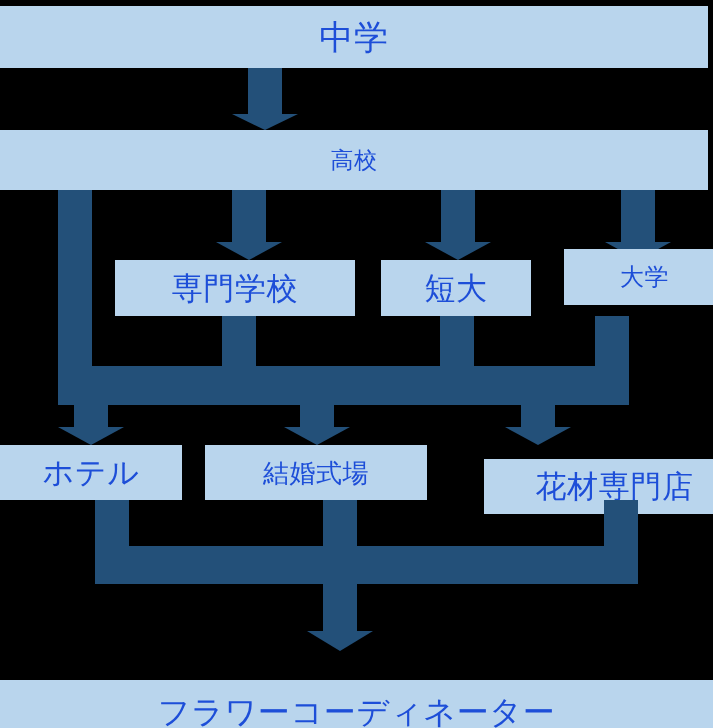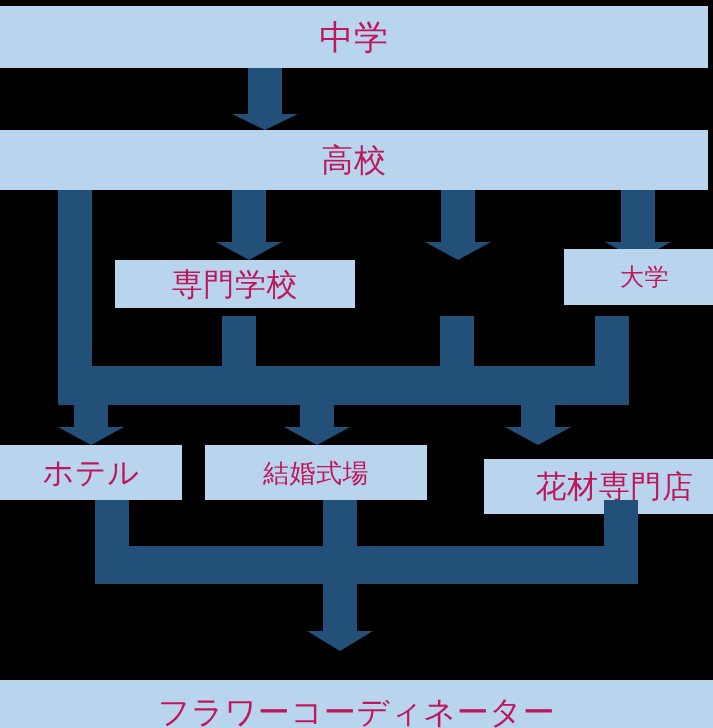--- a/index.html
+++ b/index.html
@@ -11,21 +11,21 @@
     position: relative;
     width: 713px;
     height: 728px;
     background: #000000;
     overflow: hidden;
     font-family: "DejaVu Sans", "Liberation Sans", sans-serif;
   }
   .node {
     position: absolute;
     background: #b9d5ed;
-    color: #be185d;
+    color: #1d4ed8;
     display: flex;
     align-items: center;
     justify-content: center;
     box-sizing: border-box;
     font-weight: 400;
     letter-spacing: 0.02em;
     line-height: 1;
     white-space: nowrap;
   }
   .conn {
@@ -33,23 +33,23 @@
     background: #235079;
   }
   .arrowhead {
     position: absolute;
     width: 0;
     height: 0;
   }
   
   #node-chugaku   { left: 0px;   top: 6px;   width: 708px; height: 62px;  font-size: 34px; }
   
-  #node-koukou    { left: 0px;   top: 130px; width: 708px; height: 60px;  font-size: 32px; }
+  #node-koukou    { left: 0px;   top: 130px; width: 708px; height: 60px;  font-size: 23px; }
   
-  #node-senmon    { left: 115px; top: 260px; width: 240px; height: 48px;  font-size: 31px; text-align: center; }
+  #node-senmon    { left: 115px; top: 260px; width: 240px; height: 56px;  font-size: 31px; text-align: center; }
   #node-tandai    { left: 381px; top: 260px; width: 150px; height: 56px;  font-size: 31px; }
   #node-daigaku   { left: 564px; top: 249px; width: 161px; height: 56px;  font-size: 24px; }
   
   #node-hotel     { left: 0px;   top: 445px; width: 182px; height: 55px;  font-size: 31px; }
   #node-shikijou  { left: 205px; top: 445px; width: 222px; height: 55px;  font-size: 26px; }
   #node-kazai     { left: 452px; top: 459px; width: 261px; height: 55px;  font-size: 31px; margin-left: 32px; }
   
   #node-flower    { left: 0px;   top: 680px; width: 713px; height: 64px;  font-size: 32px; }
 </style>
 </head>
@@ -70,20 +70,21 @@
   <div class="arrowhead" style="left:216px; top:242px; border-left:33px solid transparent; border-right:33px solid transparent; border-top:18px solid #235079;"></div>
 
   <div class="conn" style="left:441px; top:190px; width:34px; height:52px;"></div>
   <div class="arrowhead" style="left:425px; top:242px; border-left:33px solid transparent; border-right:33px solid transparent; border-top:18px solid #235079;"></div>
 
   <div class="conn" style="left:621px; top:190px; width:34px; height:52px;"></div>
   <div class="arrowhead" style="left:605px; top:242px; border-left:33px solid transparent; border-right:33px solid transparent; border-top:18px solid #235079;"></div>
 
   <div class="node" id="node-senmon">専門学校</div>
 
+  <div class="node" id="node-tandai">短大</div>
 
   <div class="node" id="node-daigaku">大学</div>
 
   <div class="conn" style="left:222px; top:316px; width:34px; height:54px;"></div>
   <div class="conn" style="left:440px; top:316px; width:34px; height:54px;"></div>
   <div class="conn" style="left:595px; top:316px; width:34px; height:54px;"></div>
 
   <div class="conn" style="left:58px; top:366px; width:571px; height:39px;"></div>
 
   <div class="conn" style="left:74px; top:405px; width:34px; height:22px;"></div>

